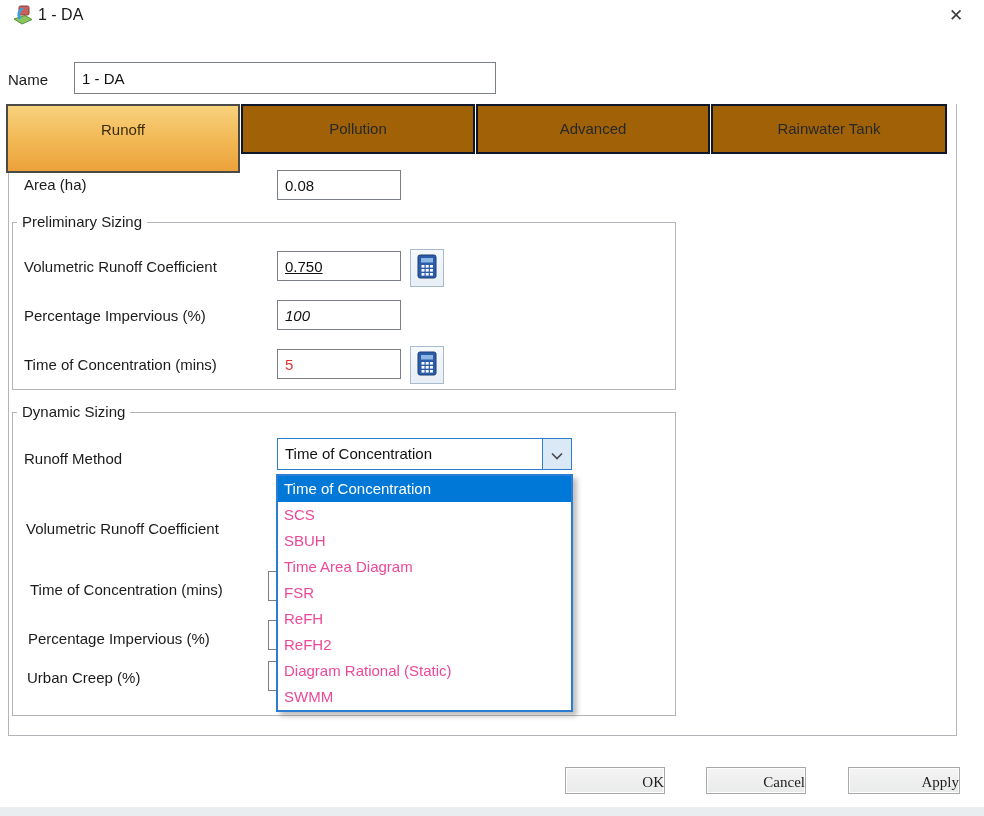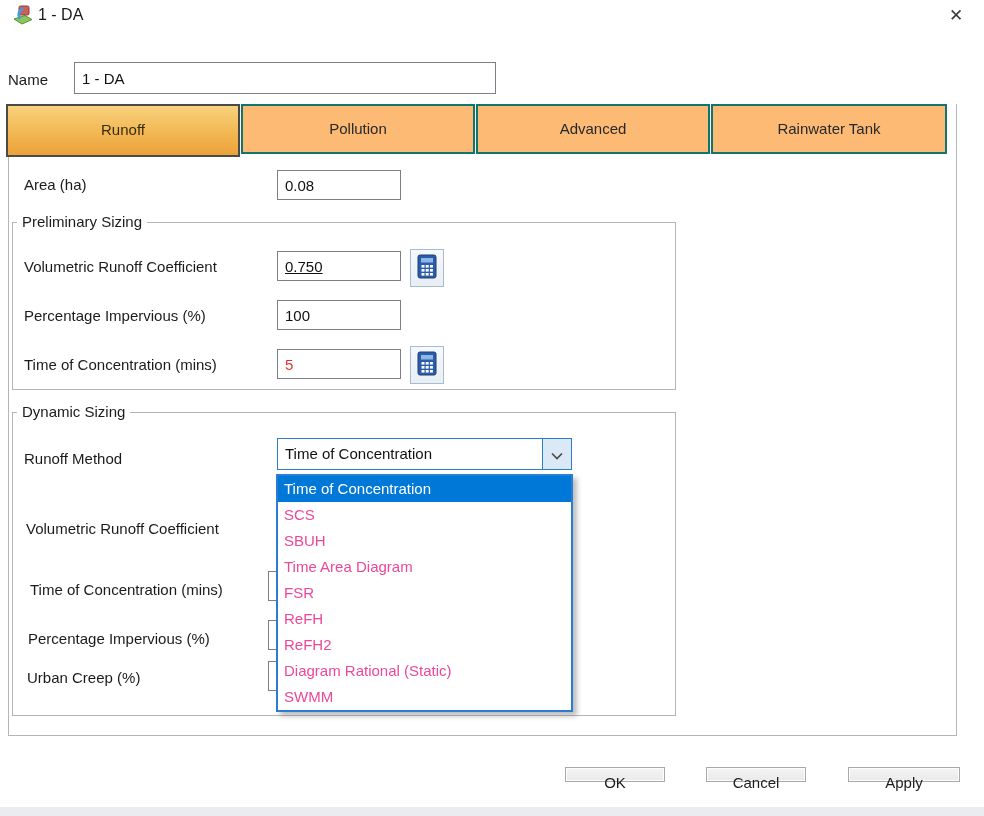--- a/index.html
+++ b/index.html
@@ -11,25 +11,25 @@
   .abs{position:absolute;box-sizing:border-box}
   .lbl{white-space:nowrap}
   .tb{
     position:absolute;box-sizing:border-box;
     border:1px solid #7b7f86;background:#fff;
     font-family:"Liberation Sans", sans-serif;font-size:15px;color:#111;
     padding:0 0 0 7px;margin:0;outline:none;
   }
   .tab{
     position:absolute;top:104px;height:50px;box-sizing:border-box;
-    background:#fdba74;border:2px solid #0f766e;
+    background:#a16207;border:2px solid #0f172a;
     text-align:center;line-height:46px;color:#26282a;cursor:pointer;z-index:2;
   }
   .tab.selected{
-    height:53px;z-index:3;
+    height:69px;z-index:3;
     background:linear-gradient(#f8d27d,#f2b753 55%,#eca23a);
     border:2px solid #4a4a46;line-height:48px;color:#3a2c10;
   }
   .tabpage{
     position:absolute;left:8px;top:104px;width:949px;height:632px;
     box-sizing:border-box;border:1px solid #b2b6ba;border-top:none;background:#fff;z-index:0;
   }
   .group{
     position:absolute;box-sizing:border-box;border:1px solid #b2b6ba;background:transparent;z-index:1;
   }
@@ -54,24 +54,24 @@
     position:absolute;left:276px;top:474px;width:297px;box-sizing:border-box;
     background:#fff;border:2px solid #2b7cd3;z-index:50;
     box-shadow:4px 4px 5px rgba(110,110,110,.45);
   }
   .dd-item{
     height:26px;line-height:26px;padding-left:6px;color:#ec4899;
     white-space:nowrap;overflow:hidden;cursor:pointer;
   }
   .dd-item.hl{background:#0078d7;color:#fff}
   .btn{
-    position:absolute;top:767px;height:15px;box-sizing:border-box;
+    position:absolute;top:767px;height:27px;box-sizing:border-box;
     border:1px solid #a9a9a9;background:linear-gradient(#f4f4f4,#e9eaea);
     box-shadow:inset 0 0 0 1px #fdfdfd;
-    text-align:center;line-height:29px;color:#1d1d1d;cursor:pointer;z-index:5;
+    text-align:right;line-height:29px;color:#1d1d1d;cursor:pointer;z-index:5;font-family:Liberation Serif, serif;
   }
   .value-red{color:#e03333}
   .close{
     position:absolute;left:941px;top:3px;width:30px;height:26px;
     text-align:center;line-height:26px;font-size:17px;color:#3c3c3c;cursor:pointer;
   }
   .title{position:absolute;left:38px;top:6px;font-size:16px;color:#1a1a1a}
   .sliver{z-index:1}
 </style>
 </head>
@@ -118,21 +118,21 @@
           <rect x="12.9" y="15" width="3" height="2.6"></rect>
         <rect x="4.5" y="19" width="3" height="2.6"></rect>
           <rect x="8.7" y="19" width="3" height="2.6"></rect>
           <rect x="12.9" y="19" width="3" height="2.6"></rect>
       </g>
     </svg>
   </span>
 </div>
 
 <div class="abs lbl" style="left:24px;top:307px;z-index:2">Percentage Impervious (%)</div>
-<input class="tb" style="left: 277px; top: 300px; width: 124px; height: 30px; z-index: 2;" value="100">
+<input class="tb" style="left: 277px; top: 300px; width: 124px; height: 30px; z-index: 2; font-style: italic;" value="100">
 
 <div class="abs lbl" style="left:24px;top:356px;z-index:2">Time of Concentration (mins)</div>
 <input class="tb value-red" style="left: 277px; top: 349px; width: 124px; height: 30px; z-index: 2;" value="5">
 <div class="calcbtn" style="left:410px;top:346px">
   <span>
     <svg width="20" height="25" viewBox="0 0 20 25">
       <rect x="1" y="1" width="18" height="23" rx="2" fill="#2a5caa" stroke="#1d4177"></rect>
       <rect x="4" y="4" width="12" height="4.5" fill="#8db8e6"></rect>
       <g fill="#ffffff">
         <rect x="4.5" y="11" width="3" height="2.6"></rect>

